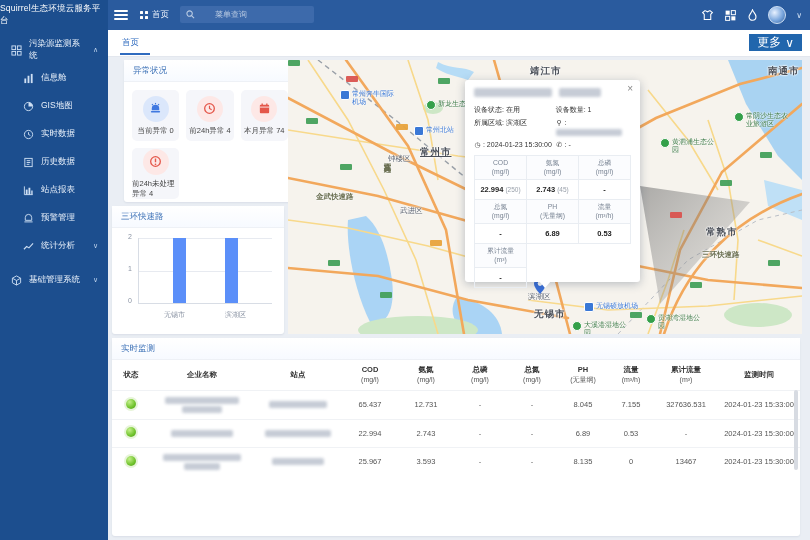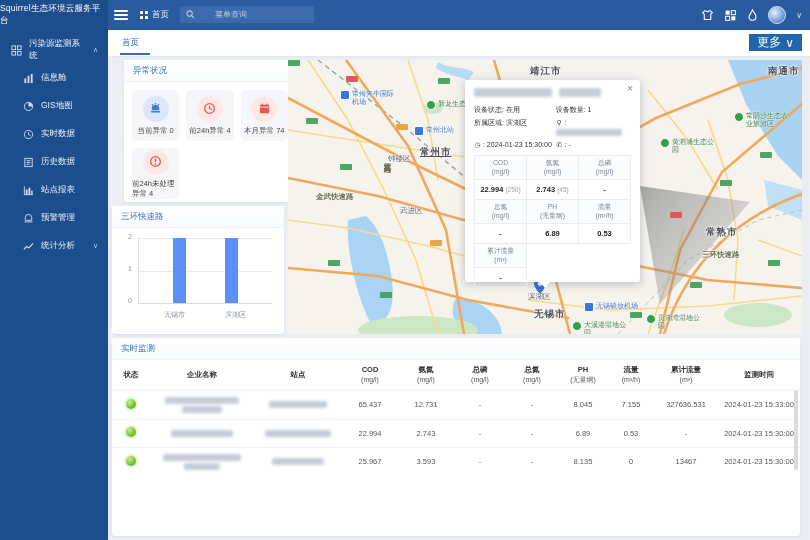--- a/index.html
+++ b/index.html
@@ -235,20 +235,30 @@
         </div>
         <div class="sitem">
           <span class="sic">
               <svg width="11" height="11" viewBox="0 0 12 12">
                 <path d="M1 9 L4 6 L6.5 7.5 L11 2.5" fill="none" stroke="currentColor" stroke-width="1.2"></path>
               </svg>
             </span>
           <span>统计分析</span>
           <span class="arrow">∨</span>
         </div>
+      </div>
+      <div class="sitem" style="margin-top:6px;">
+        <span class="sic">
+            <svg width="11" height="11" viewBox="0 0 12 12">
+              <path d="M6 1 L10.5 3.5 L10.5 8.5 L6 11 L1.5 8.5 L1.5 3.5 Z" fill="none" stroke="currentColor"></path>
+              <path d="M1.5 3.5 L6 6 L10.5 3.5 M6 6 L6 11" fill="none" stroke="currentColor"></path>
+            </svg>
+          </span>
+        <span>基础管理系统</span>
+        <span class="arrow">∨</span>
       </div>
     </div>
   </div>
 
   <div class="tabbar">
     <div class="tab">
       <span>首页</span>
       <span class="underline"></span>
     </div>
     <button class="morebtn">

